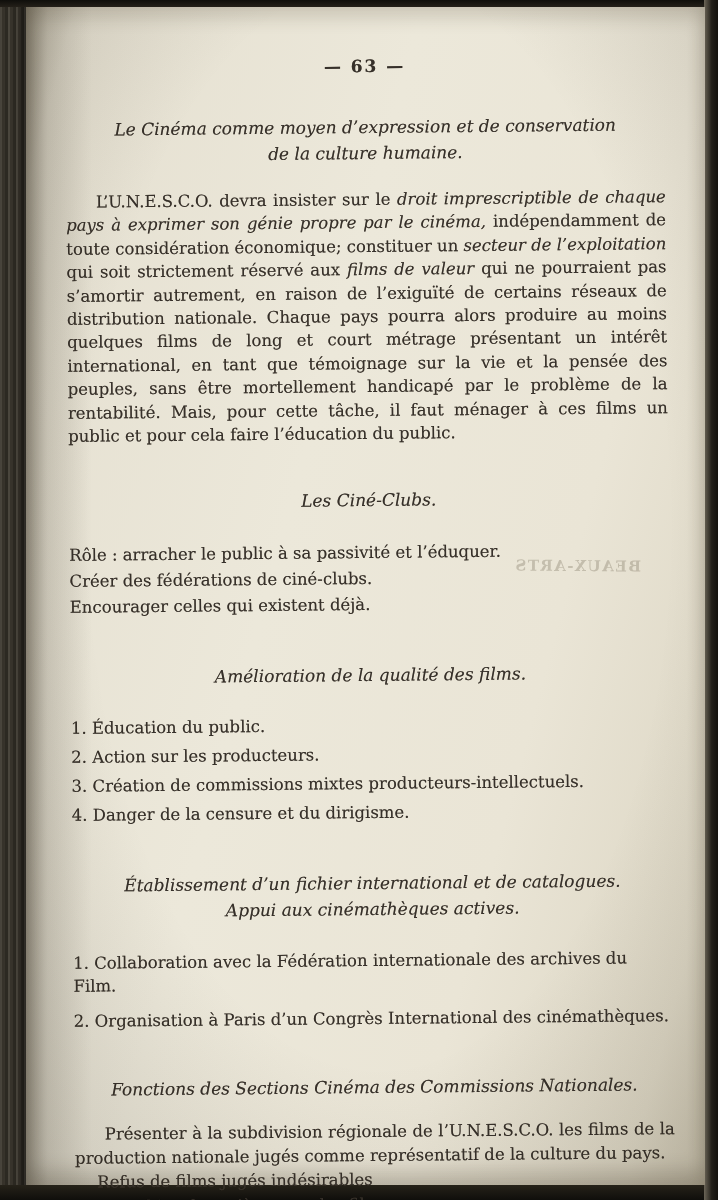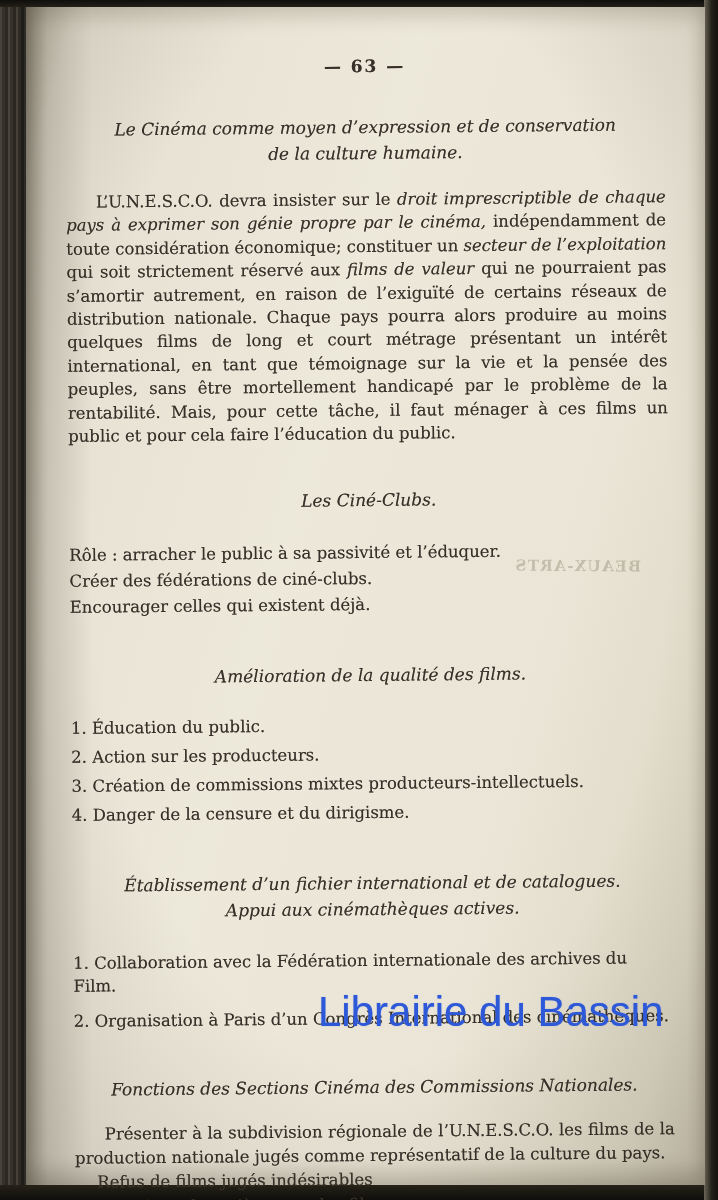--- a/index.html
+++ b/index.html
@@ -131,14 +131,13 @@
       <p class="closing">Refus de films jugés indésirables</p>
       <p class="closing">Franchise douanière pour les films</p>
 
     </div>
 
     <div class="bleed">BEAUX-ARTS</div>
     <div class="gutter-shadow"></div>
     <div class="vignette"></div>
   </div>
 
-  <div class="watermark">Librairie du Bassin</div>
 </div>
 
 </body></html>

